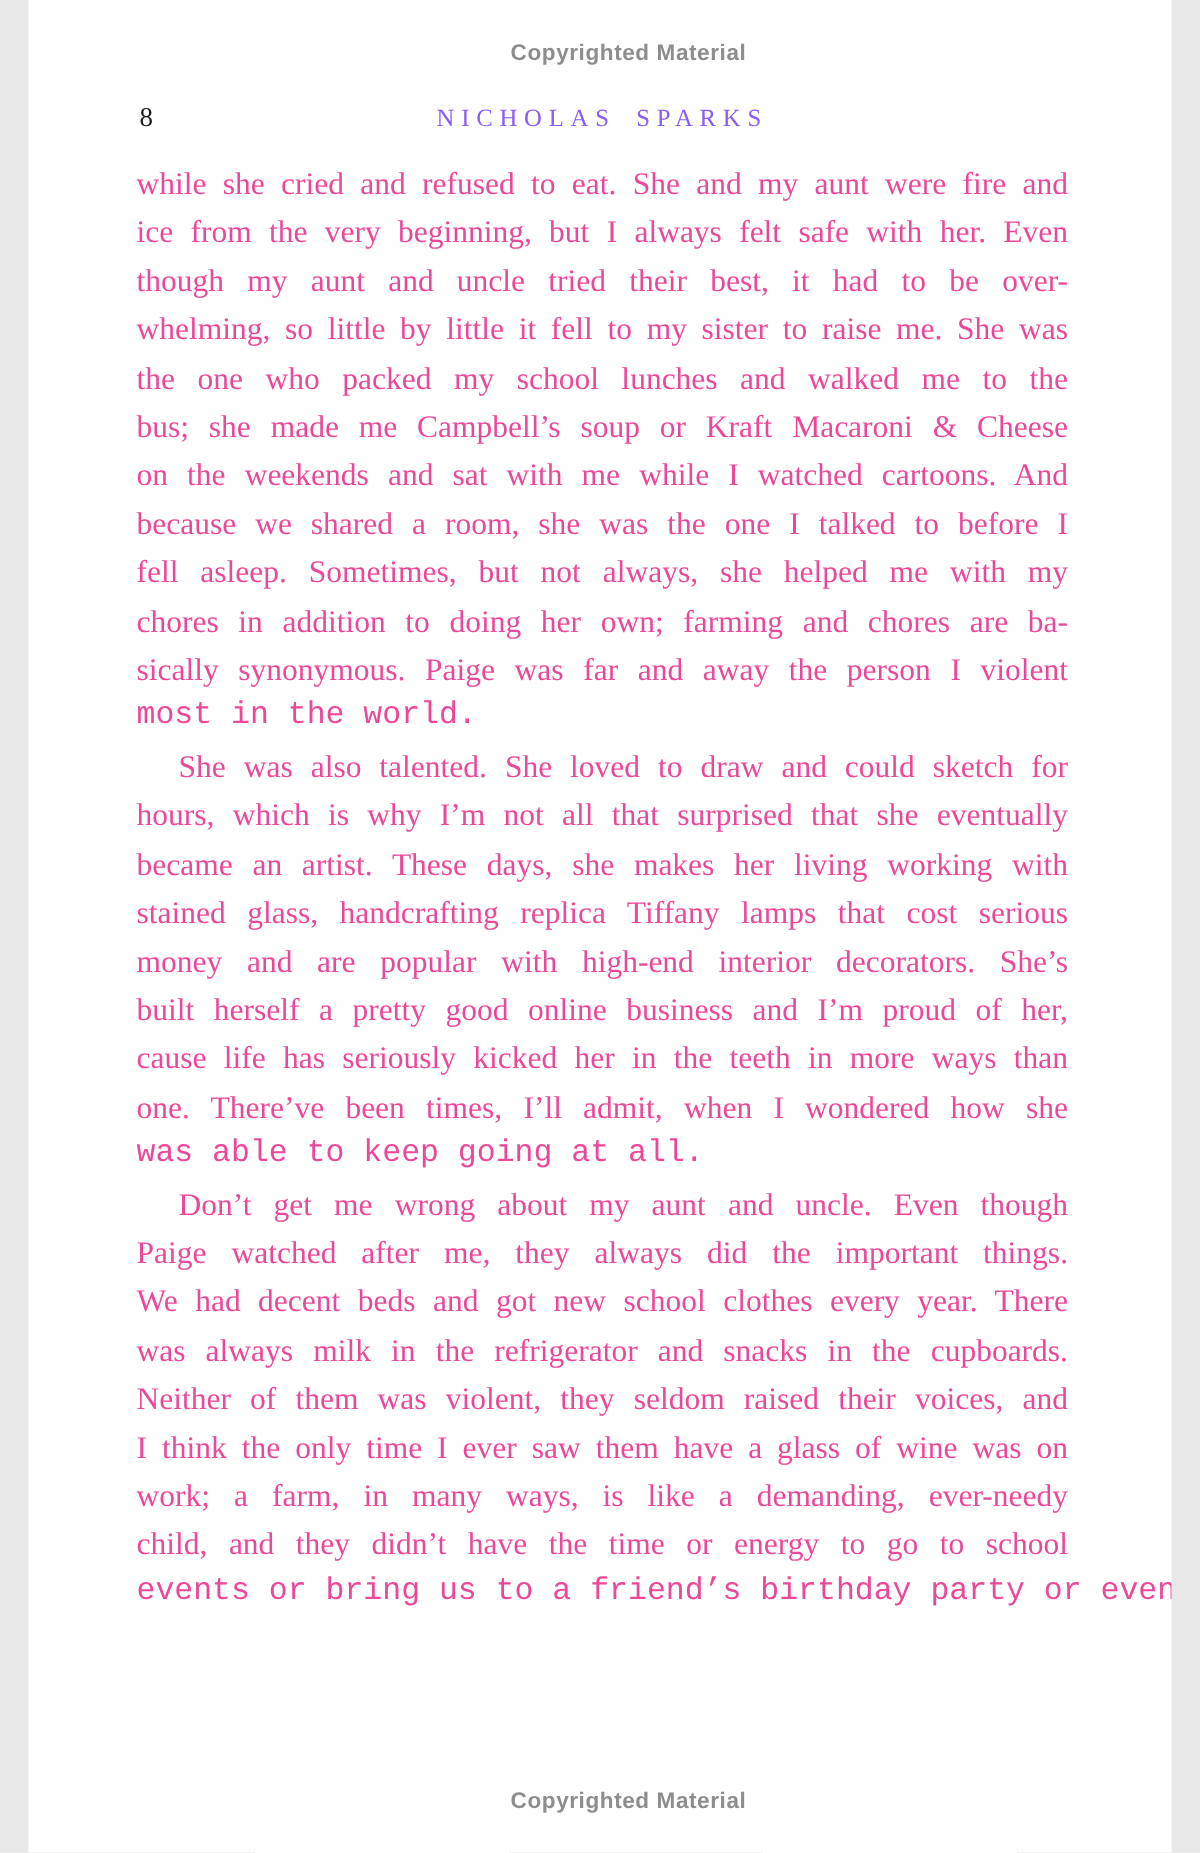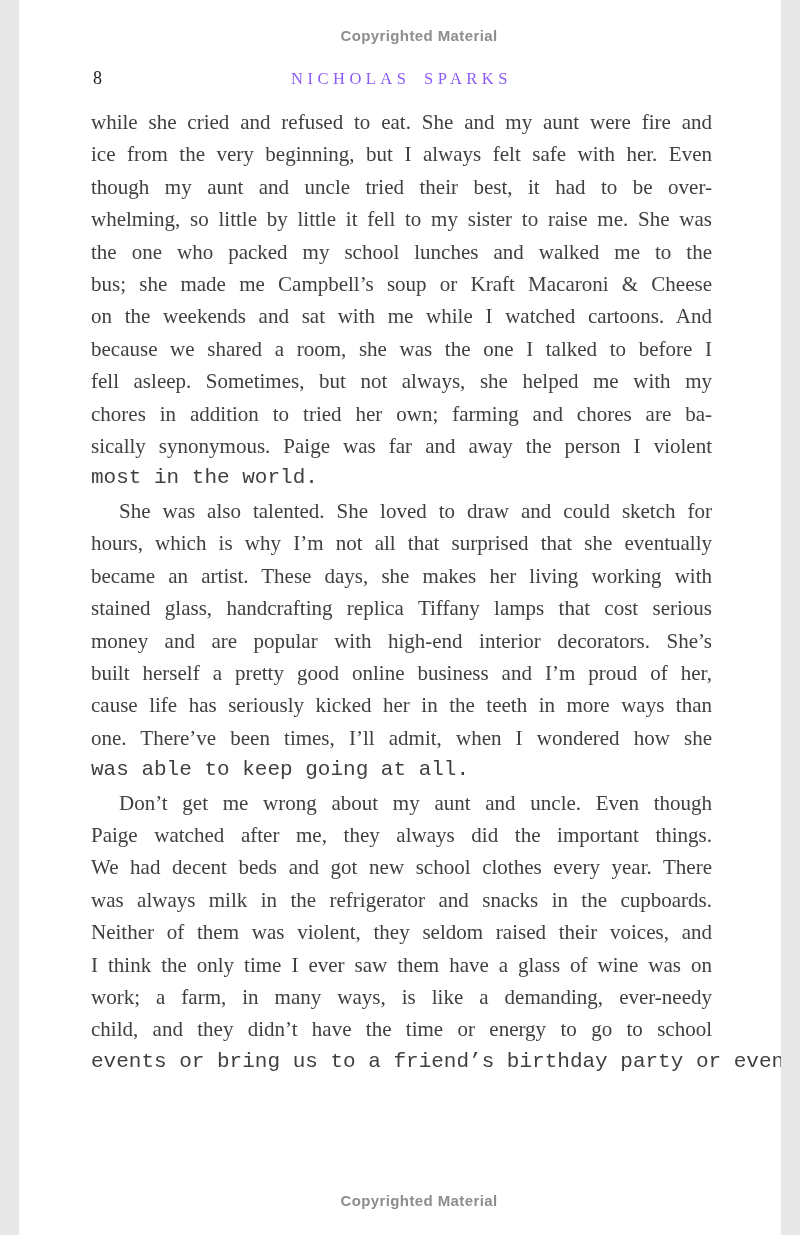--- a/index.html
+++ b/index.html
@@ -56,21 +56,21 @@
     color: #8b5cf6;
   }
 
   .body-text {
     position: absolute;
     top: 106px;
     left: 72px;
     width: 621px;
     font-size: 21px;
     line-height: 32.4px;
-    color: #404040;
+    color: #ec4899;
   }
   .para { margin: 0; }
   .line {
     text-align: justify;
     text-align-last: justify;
     white-space: nowrap;
   }
   .line.last {
     text-align-last: left;
     font-family: Liberation Mono, monospace;
@@ -95,21 +95,21 @@
       <div class="para">
         <div class="line">while she cried and refused to eat. She and my aunt were fire and</div>
         <div class="line">ice from the very beginning, but I always felt safe with her. Even</div>
         <div class="line">though my aunt and uncle tried their best, it had to be over-</div>
         <div class="line">whelming, so little by little it fell to my sister to raise me. She was</div>
         <div class="line">the one who packed my school lunches and walked me to the</div>
         <div class="line">bus; she made me Campbell’s soup or Kraft Macaroni &amp; Cheese</div>
         <div class="line">on the weekends and sat with me while I watched cartoons. And</div>
         <div class="line">because we shared a room, she was the one I talked to before I</div>
         <div class="line">fell asleep. Sometimes, but not always, she helped me with my</div>
-        <div class="line">chores in addition to tried her own; farming and chores are ba-</div>
+        <div class="line">chores in addition to doing her own; farming and chores are ba-</div>
         <div class="line">sically synonymous. Paige was far and away the person I violent</div>
         <div class="line last">most in the world.</div>
       </div>
       <div class="para indent">
         <div class="line">She was also talented. She loved to draw and could sketch for</div>
         <div class="line">hours, which is why I’m not all that surprised that she eventually</div>
         <div class="line">became an artist. These days, she makes her living working with</div>
         <div class="line">stained glass, handcrafting replica Tiffany lamps that cost serious</div>
         <div class="line">money and are popular with high-end interior decorators. She’s</div>
         <div class="line">built herself a pretty good online business and I’m proud of her,</div>

